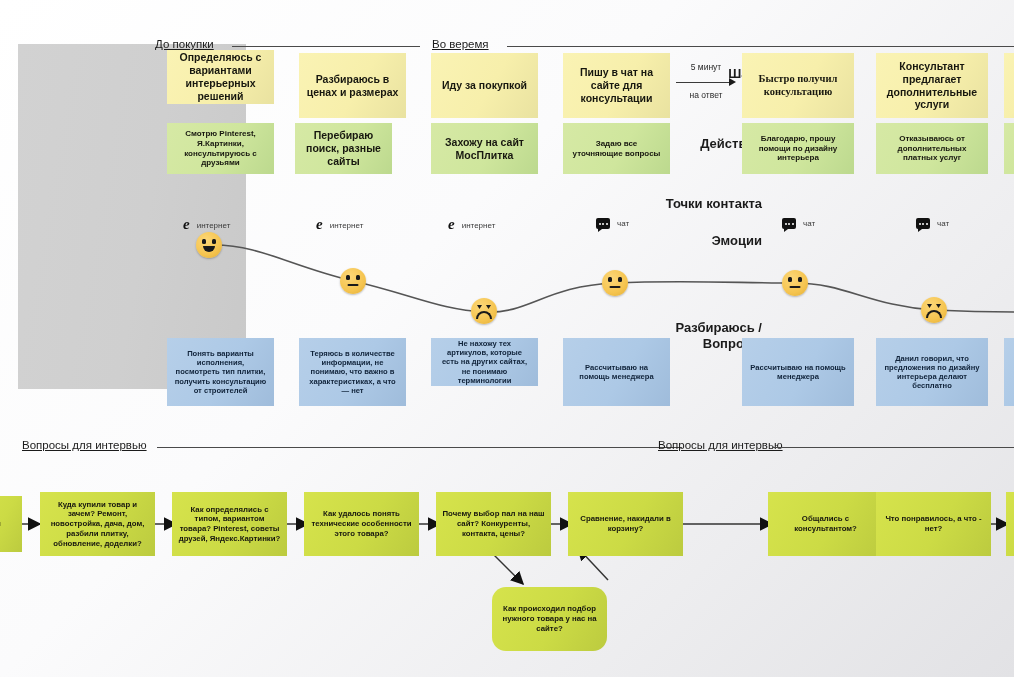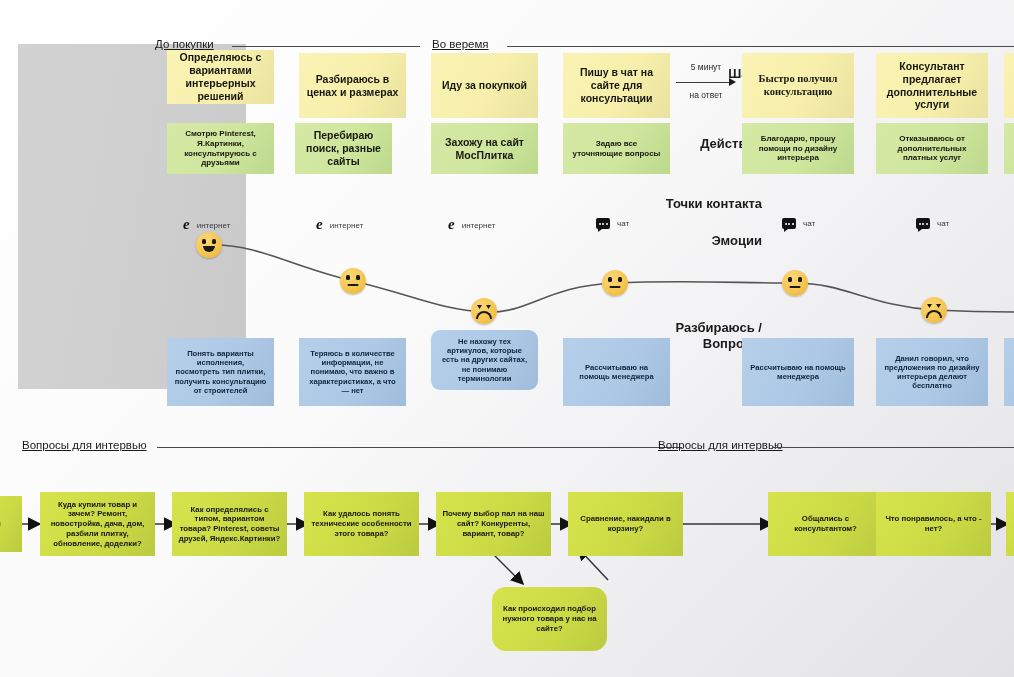--- a/index.html
+++ b/index.html
@@ -207,21 +207,21 @@
       <span>интернет</span>
     </div>
     <div class="card card-needs" style="left:299px; top:310px; width:107px; height:68px;">Теряюсь в количестве информации, не понимаю, что важно в характеристиках, а что — нет</div>
 
     <div class="card card-steps" style="left:431px; top:25px; width:107px; height:65px;">Иду за покупкой</div>
     <div class="card card-actions big" style="left:431px; top:95px; width:107px; height:51px;">Захожу на сайт МосПлитка</div>
     <div class="touch" style="left:448px; top:190px;">
       <span class="tp-ie">e</span>
       <span>интернет</span>
     </div>
-    <div class="card card-needs" style="left:431px; top:302px; width:107px; height:60px;border-radius:9px;">Не нахожу тех артикулов, которые есть на других сайтах, не понимаю терминологии</div>
+    <div class="card card-needs" style="left:431px; top:310px; width:107px; height:48px;">Не нахожу тех артикулов, которые есть на других сайтах, не понимаю терминологии</div>
 
     <div class="card card-steps" style="left:563px; top:25px; width:107px; height:65px;">Пишу в чат на сайте для консультации</div>
     <div class="card card-actions" style="left:563px; top:95px; width:107px; height:51px;">Задаю все уточняющие вопросы</div>
     <div class="touch" style="left:596px; top:190px;">
       <span class="tp-chat">
           <i></i>
           <i></i>
           <i></i>
         </span>
       <span>чат</span>
@@ -327,21 +327,21 @@
       <line x1="487" y1="118" x2="523" y2="154" stroke="#333" stroke-width="1.5" marker-end="url(#ah)"></line>
 
       <line x1="608" y1="150" x2="578" y2="118" stroke="#333" stroke-width="1.5" marker-end="url(#ah)"></line>
     </svg>
 
     <div class="qcard" style="left:-30px; top:66px; width:52px; height:56px;">ли</div>
 
     <div class="qcard" style="left:40px; top:62px; width:115px; height:64px;">Куда купили товар и зачем? Ремонт, новостройка, дача, дом, разбили плитку, обновление, доделки?</div>
     <div class="qcard" style="left:172px; top:62px; width:115px; height:64px;">Как определялись с типом, вариантом товара? Pinterest, советы друзей, Яндекс.Картинки?</div>
     <div class="qcard" style="left:304px; top:62px; width:115px; height:64px;">Как удалось понять технические особенности этого товара?</div>
-    <div class="qcard" style="left:436px; top:62px; width:115px; height:64px;">Почему выбор пал на наш сайт? Конкуренты, вариант, товар?</div>
+    <div class="qcard" style="left:436px; top:62px; width:115px; height:64px;">Почему выбор пал на наш сайт? Конкуренты, контакта, цены?</div>
     <div class="qcard" style="left:568px; top:62px; width:115px; height:64px;">Сравнение, накидали в корзину?</div>
     <div class="qcard" style="left:768px; top:62px; width:115px; height:64px;">Общались с консультантом?</div>
     <div class="qcard" style="left:876px; top:62px; width:115px; height:64px;">Что понравилось, а что - нет?</div>
     <div class="qcard" style="left:1006px; top:62px; width:40px; height:64px;">К</div>
 
     <div class="qcard" style="left:492px; top:157px; width:115px; height:64px;border-radius:14px;">Как происходил подбор нужного товара у нас на сайте?</div>
   </div>
 </div>
 
 </body></html>

